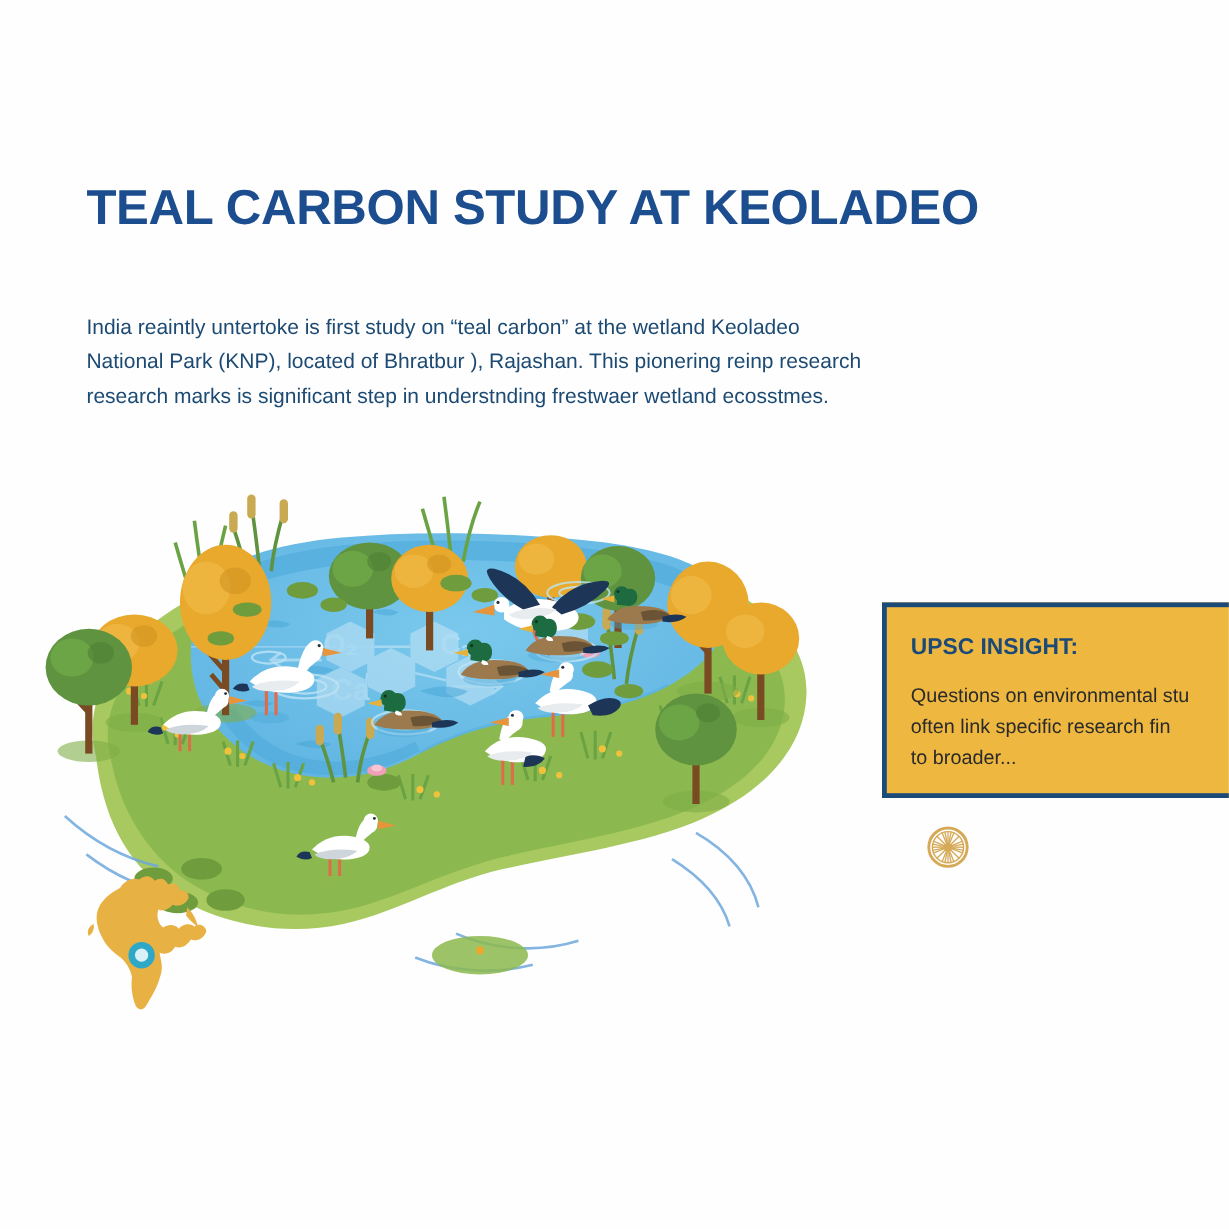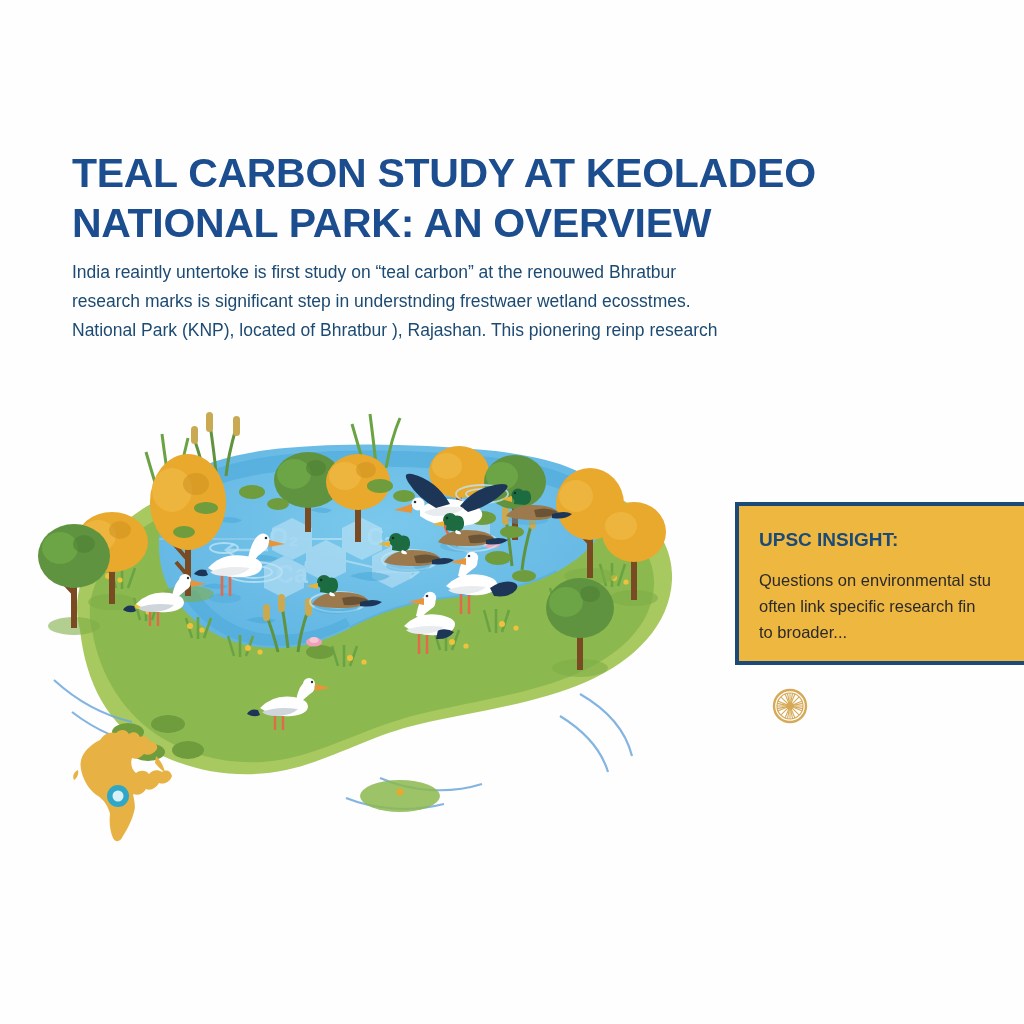--- a/index.html
+++ b/index.html
@@ -111,27 +111,26 @@
     opacity: 0.85;
   }
 </style>
 </head>
 <body>
 
 <div id="page">
 
   <div id="headline">
     <div class="line">TEAL CARBON STUDY AT KEOLADEO</div>
-    <div class="line">NATIONAL PARK: AN OVERVIEW</div>
   </div>
 
   <div id="intro">
-    <div class="pline">India reaintly untertoke is first study on “teal carbon” at the renouwed Bhratbur</div>
+    <div class="pline">India reaintly untertoke is first study on “teal carbon” at the wetland Keoladeo</div>
+    <div class="pline">National Park (KNP), located of Bhratbur ), Rajashan.  This pionering reinp research</div>
     <div class="pline">research marks is significant step in understnding frestwaer wetland ecosstmes.</div>
-    <div class="pline">National Park (KNP), located of Bhratbur ), Rajashan.  This pionering reinp research</div>
   </div>
 
   <div id="illustration">
     <svg width="680" height="480" viewBox="0 0 680 480" xmlns="http://www.w3.org/2000/svg">
       <defs>
         <clipPath id="waterClip">
           <path d="M150,120 C150,92 200,74 265,68 C330,62 400,64 465,70
                    C530,76 578,92 586,118 C594,144 572,172 540,190
                    C508,208 470,214 430,218 C392,222 360,232 330,248
                    C300,264 268,272 232,266 C196,260 168,240 152,214

